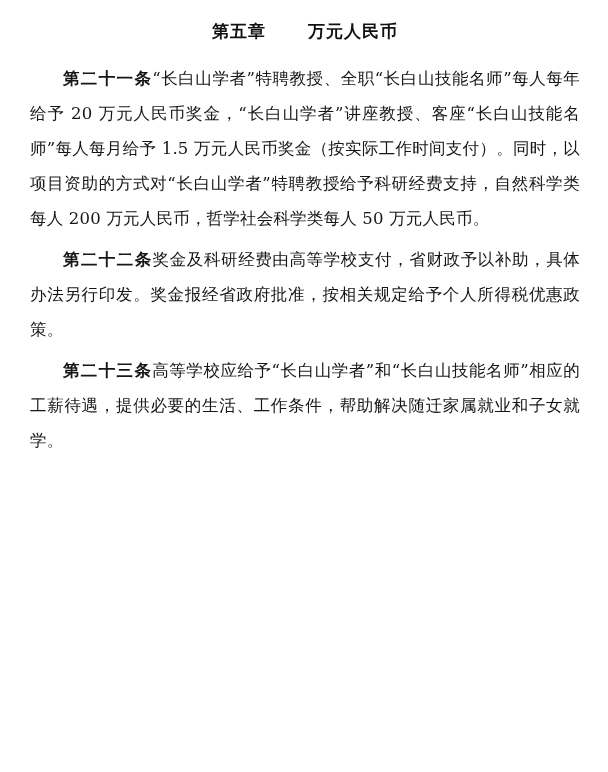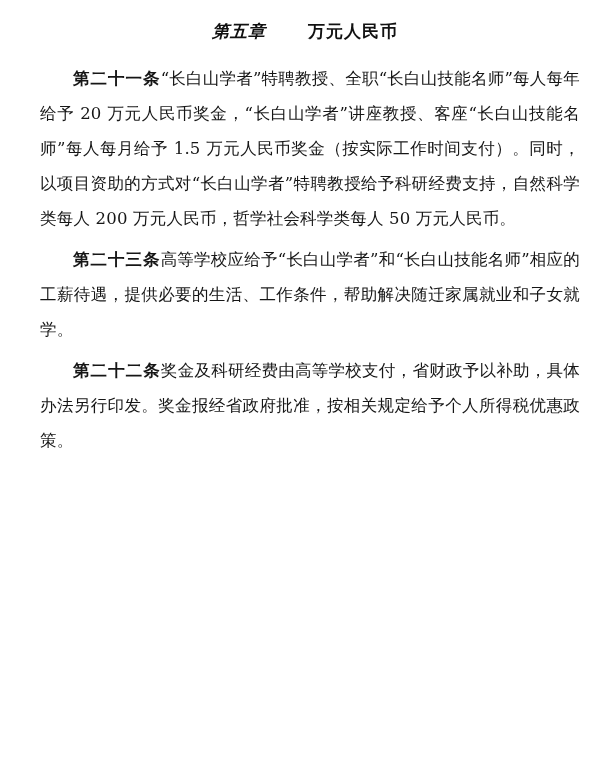--- a/index.html
+++ b/index.html
@@ -25,29 +25,28 @@
   .chapter-heading {
     text-align: center;
     font-size: 17px;
     font-weight: bold;
     letter-spacing: 1px;
     margin: 6px 0 18px 0;
     color: #111111;
   }
   .chapter-heading .ch-num {
     margin-right: 42px;
-    font-style: italic;
   }
   .para {
     font-size: 16.5px;
     line-height: 35px;
     text-align: justify;
     text-justify: inter-ideograph;
     text-indent: 33px;
-    margin: 0 0 6px 10px;
+    margin: 0 0 6px 0;
     letter-spacing: 0.2px;
     color: #161616;
   }
   .art-label {
     font-weight: bold;
     letter-spacing: 1px;
   }
 </style>
 </head>
 <body>
@@ -56,21 +55,21 @@
 
   <h1 class="chapter-heading">
     <span class="ch-num">第五章</span><span>万元人民币</span>
   </h1>
 
   <p class="para">
     <span class="art-label">第二十一条</span><span>“长白山学者”特聘教授、全职“长白山技能名师”每人每年给予 20 万元人民币奖金，“长白山学者”讲座教授、客座“长白山技能名师”每人每月给予 1.5 万元人民币奖金（按实际工作时间支付）。同时，以项目资助的方式对“长白山学者”特聘教授给予科研经费支持，自然科学类每人 200 万元人民币，哲学社会科学类每人 50 万元人民币。</span>
   </p>
 
   <p class="para">
-    <span class="art-label">第二十三条</span><span>高等学校应给予“长白山学者”和“长白山技能名师”相应的工薪待遇，提供必要的生活、工作条件，帮助解决随迁家属就业和子女就学。</span>
+    <span class="art-label">第二十二条</span><span>奖金及科研经费由高等学校支付，省财政予以补助，具体办法另行印发。奖金报经省政府批准，按相关规定给予个人所得税优惠政策。</span>
   </p>
 
   <p class="para">
-    <span class="art-label">第二十二条</span><span>奖金及科研经费由高等学校支付，省财政予以补助，具体办法另行印发。奖金报经省政府批准，按相关规定给予个人所得税优惠政策。</span>
+    <span class="art-label">第二十三条</span><span>高等学校应给予“长白山学者”和“长白山技能名师”相应的工薪待遇，提供必要的生活、工作条件，帮助解决随迁家属就业和子女就学。</span>
   </p>
 
 
 </div>
 
 </body></html>

